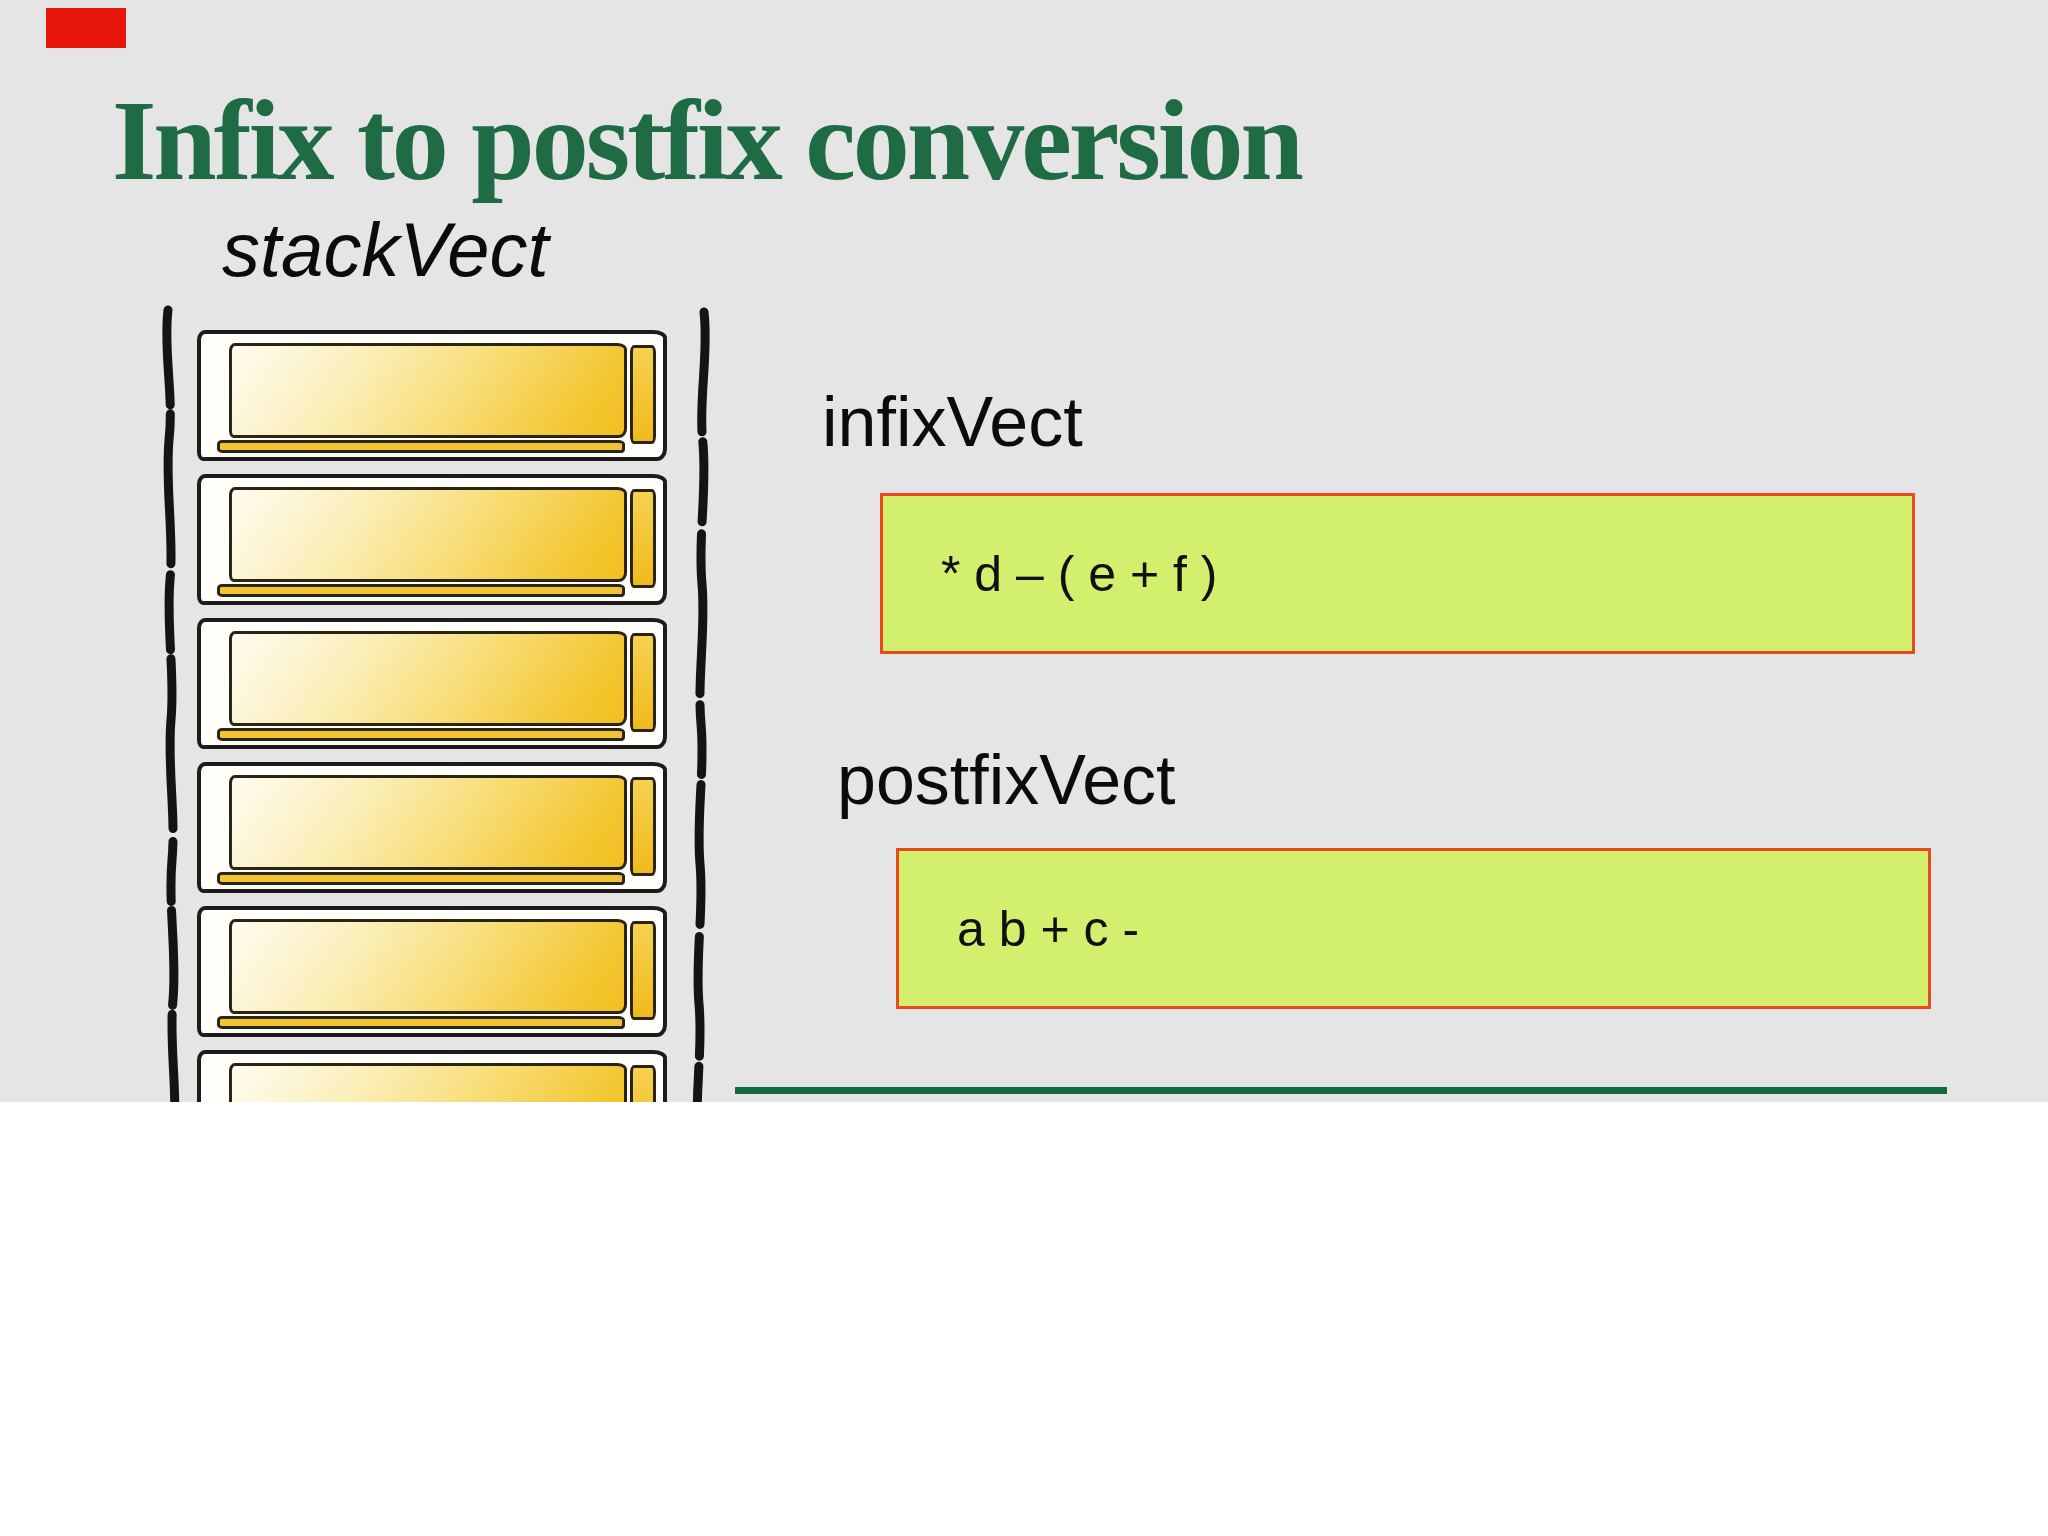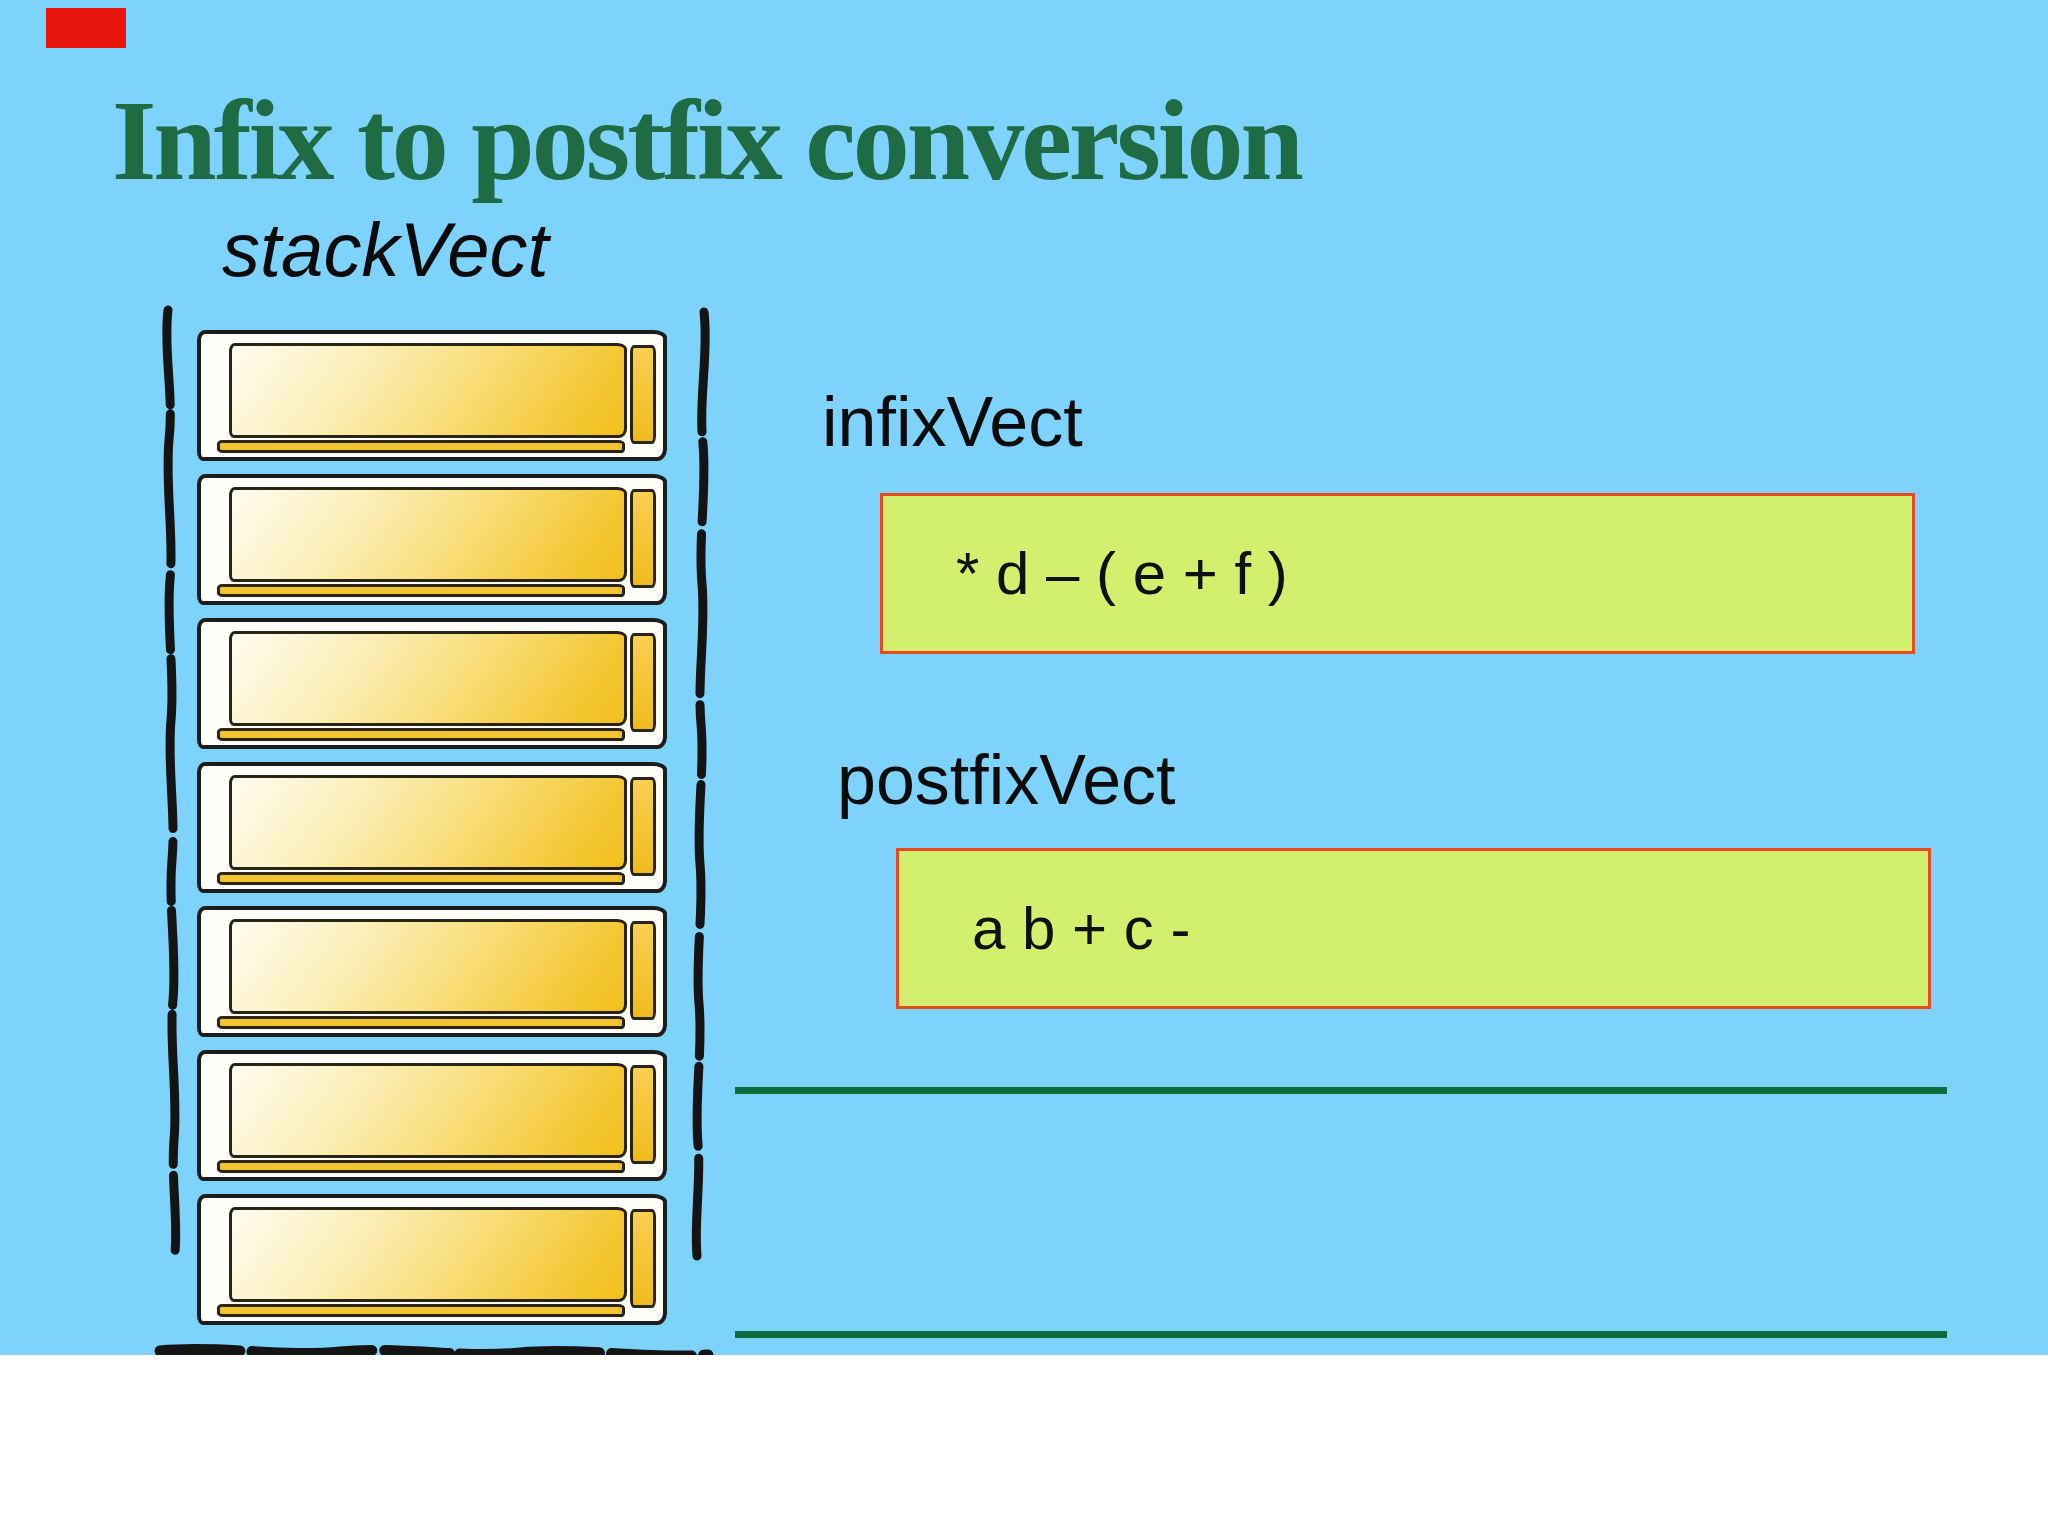--- a/index.html
+++ b/index.html
@@ -1,19 +1,19 @@
 <!DOCTYPE html>
 <html style="--accent_red: #e8150d; --title_green: #1e6b44; --line_green: #0e6b3e; --vector_box_fill: #d2f06e; --vector_box_border: #e8491f; --gold: #f3c52f; --ink: #1c1c1c;"><head>
 <meta charset="utf-8">
 <style>
   * { margin:0; padding:0; box-sizing:border-box; }
   html,body { background:#ffffff; }
   .slide {
-    position:relative; width:2048px; height:1355px;
-    background:#7dd3fc; overflow:hidden;
+    position:relative; width:2048px; height:1102px;
+    background:#e5e5e5; overflow:hidden;
     font-family:"Liberation Sans", sans-serif;
     color:#111;
   }
   .red-bar {
     position:absolute; left:46px; top:8px; width:80px; height:40px;
     background:var(--accent_red,#e8150d);
   }
   .title {
     position:absolute; left:112px; top:78px;
     font-family:"Liberation Serif", serif;
@@ -51,22 +51,22 @@
     border-radius:5px 7px 4px 6px / 4px 4px 4px 4px;
   }
   
   .vec-label { position:absolute; font-size:70px; color:#0b0b0b; white-space:nowrap; }
   .infix-label   { left:822px; top:382px; }
   .postfix-label { left:837px; top:740px; }
   .vec-box {
     position:absolute; left:880px; width:1035px; height:161px;
     background:var(--vector_box_fill,#d2f06e);
     border:3px solid var(--vector_box_border,#e8491f);
-    display:flex; align-items:center; padding-left:73px;
-    font-size:60px; color:#101010; white-space:pre;
+    display:flex; align-items:center; padding-left:58px;
+    font-size:50px; color:#101010; white-space:pre;
   }
   .infix-box   { top:493px; }
   .postfix-box { top:848px;margin-left:16px; }
   .h-line {
     position:absolute; left:735px; width:1212px; height:7px;
     background:var(--line_green,#0e6b3e);
   }
   .h-line-1 { top:1087px; }
   .h-line-2 { top:1331px; }
 </style>

